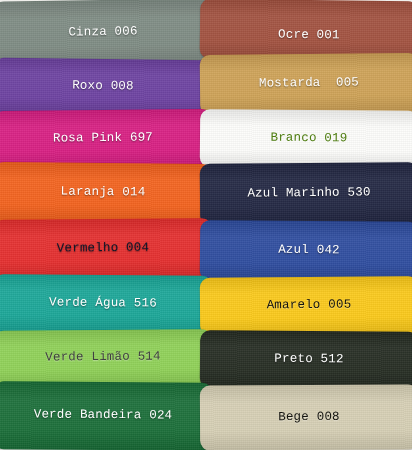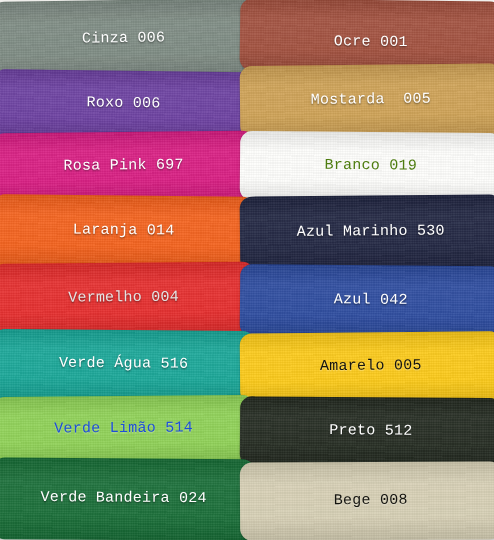--- a/index.html
+++ b/index.html
@@ -91,36 +91,36 @@
 </style>
 </head>
 <body>
 
 <div id="swatch-board" style="background: rgb(242, 241, 238);">
   <div class="column column-left">
       <div class="swatch" style="top: 0px; height: 66px; background: rgb(125, 138, 130); transform: rotate(-0.8deg); z-index: 10;">
         <span class="swatch-label label-light" style="color: rgb(255, 255, 255);">Cinza 006</span>
       </div>
       <div class="swatch" style="top: 59px; height: 56px; background: rgb(107, 63, 160); transform: rotate(0.7deg); z-index: 11;">
-        <span class="swatch-label label-light" style="color: rgb(255, 255, 255);">Roxo 006</span>
+        <span class="swatch-label label-light" style="color: rgb(255, 255, 255);">Roxo 008</span>
       </div>
       <div class="swatch" style="top: 110px; height: 58px; background: rgb(216, 27, 129); transform: rotate(-0.6deg); z-index: 12;">
         <span class="swatch-label label-light" style="color: rgb(255, 255, 255);">Rosa Pink 697</span>
       </div>
       <div class="swatch" style="top: 163px; height: 60px; background: rgb(244, 96, 26); transform: rotate(0.6deg); z-index: 13;">
         <span class="swatch-label label-light" style="color: rgb(255, 255, 255);">Laranja 014</span>
       </div>
       <div class="swatch" style="top: 219px; height: 60px; background: rgb(229, 43, 43); transform: rotate(-0.5deg); z-index: 14;">
-        <span class="swatch-label label-light" style="color: #e5e5e5;">Vermelho 004</span>
+        <span class="swatch-label label-light" style="color: #0f172a;">Vermelho 004</span>
       </div>
       <div class="swatch" style="top: 275px; height: 58px; background: rgb(23, 166, 151); transform: rotate(0.5deg); z-index: 15;">
         <span class="swatch-label label-light" style="color: rgb(255, 255, 255);">Verde Água 516</span>
       </div>
       <div class="swatch" style="top: 330px; height: 56px; background: rgb(142, 209, 85); transform: rotate(-0.5deg); z-index: 16;">
-        <span class="swatch-label label-dark" style="color: #1d4ed8;">Verde Limão 514</span>
+        <span class="swatch-label label-dark" style="color: #404040;">Verde Limão 514</span>
       </div>
       <div class="swatch" style="top: 382px; height: 68px; background: rgb(23, 109, 54); transform: rotate(0.4deg); z-index: 17;">
         <span class="swatch-label label-light" style="color: #ffffff;">Verde Bandeira 024</span>
       </div>
     </div>
   <div class="column column-right">
       <div class="swatch" style="top: 0px; height: 60px; background: rgb(161, 79, 61); transform: rotate(0.7deg); z-index: 10;">
         <span class="swatch-label label-light" style="color: rgb(255, 255, 255); margin-top: 12px;">Ocre 001</span>
       </div>
       <div class="swatch" style="top: 54px; height: 60px; background: rgb(206, 161, 84); transform: rotate(-0.6deg); z-index: 11;">

